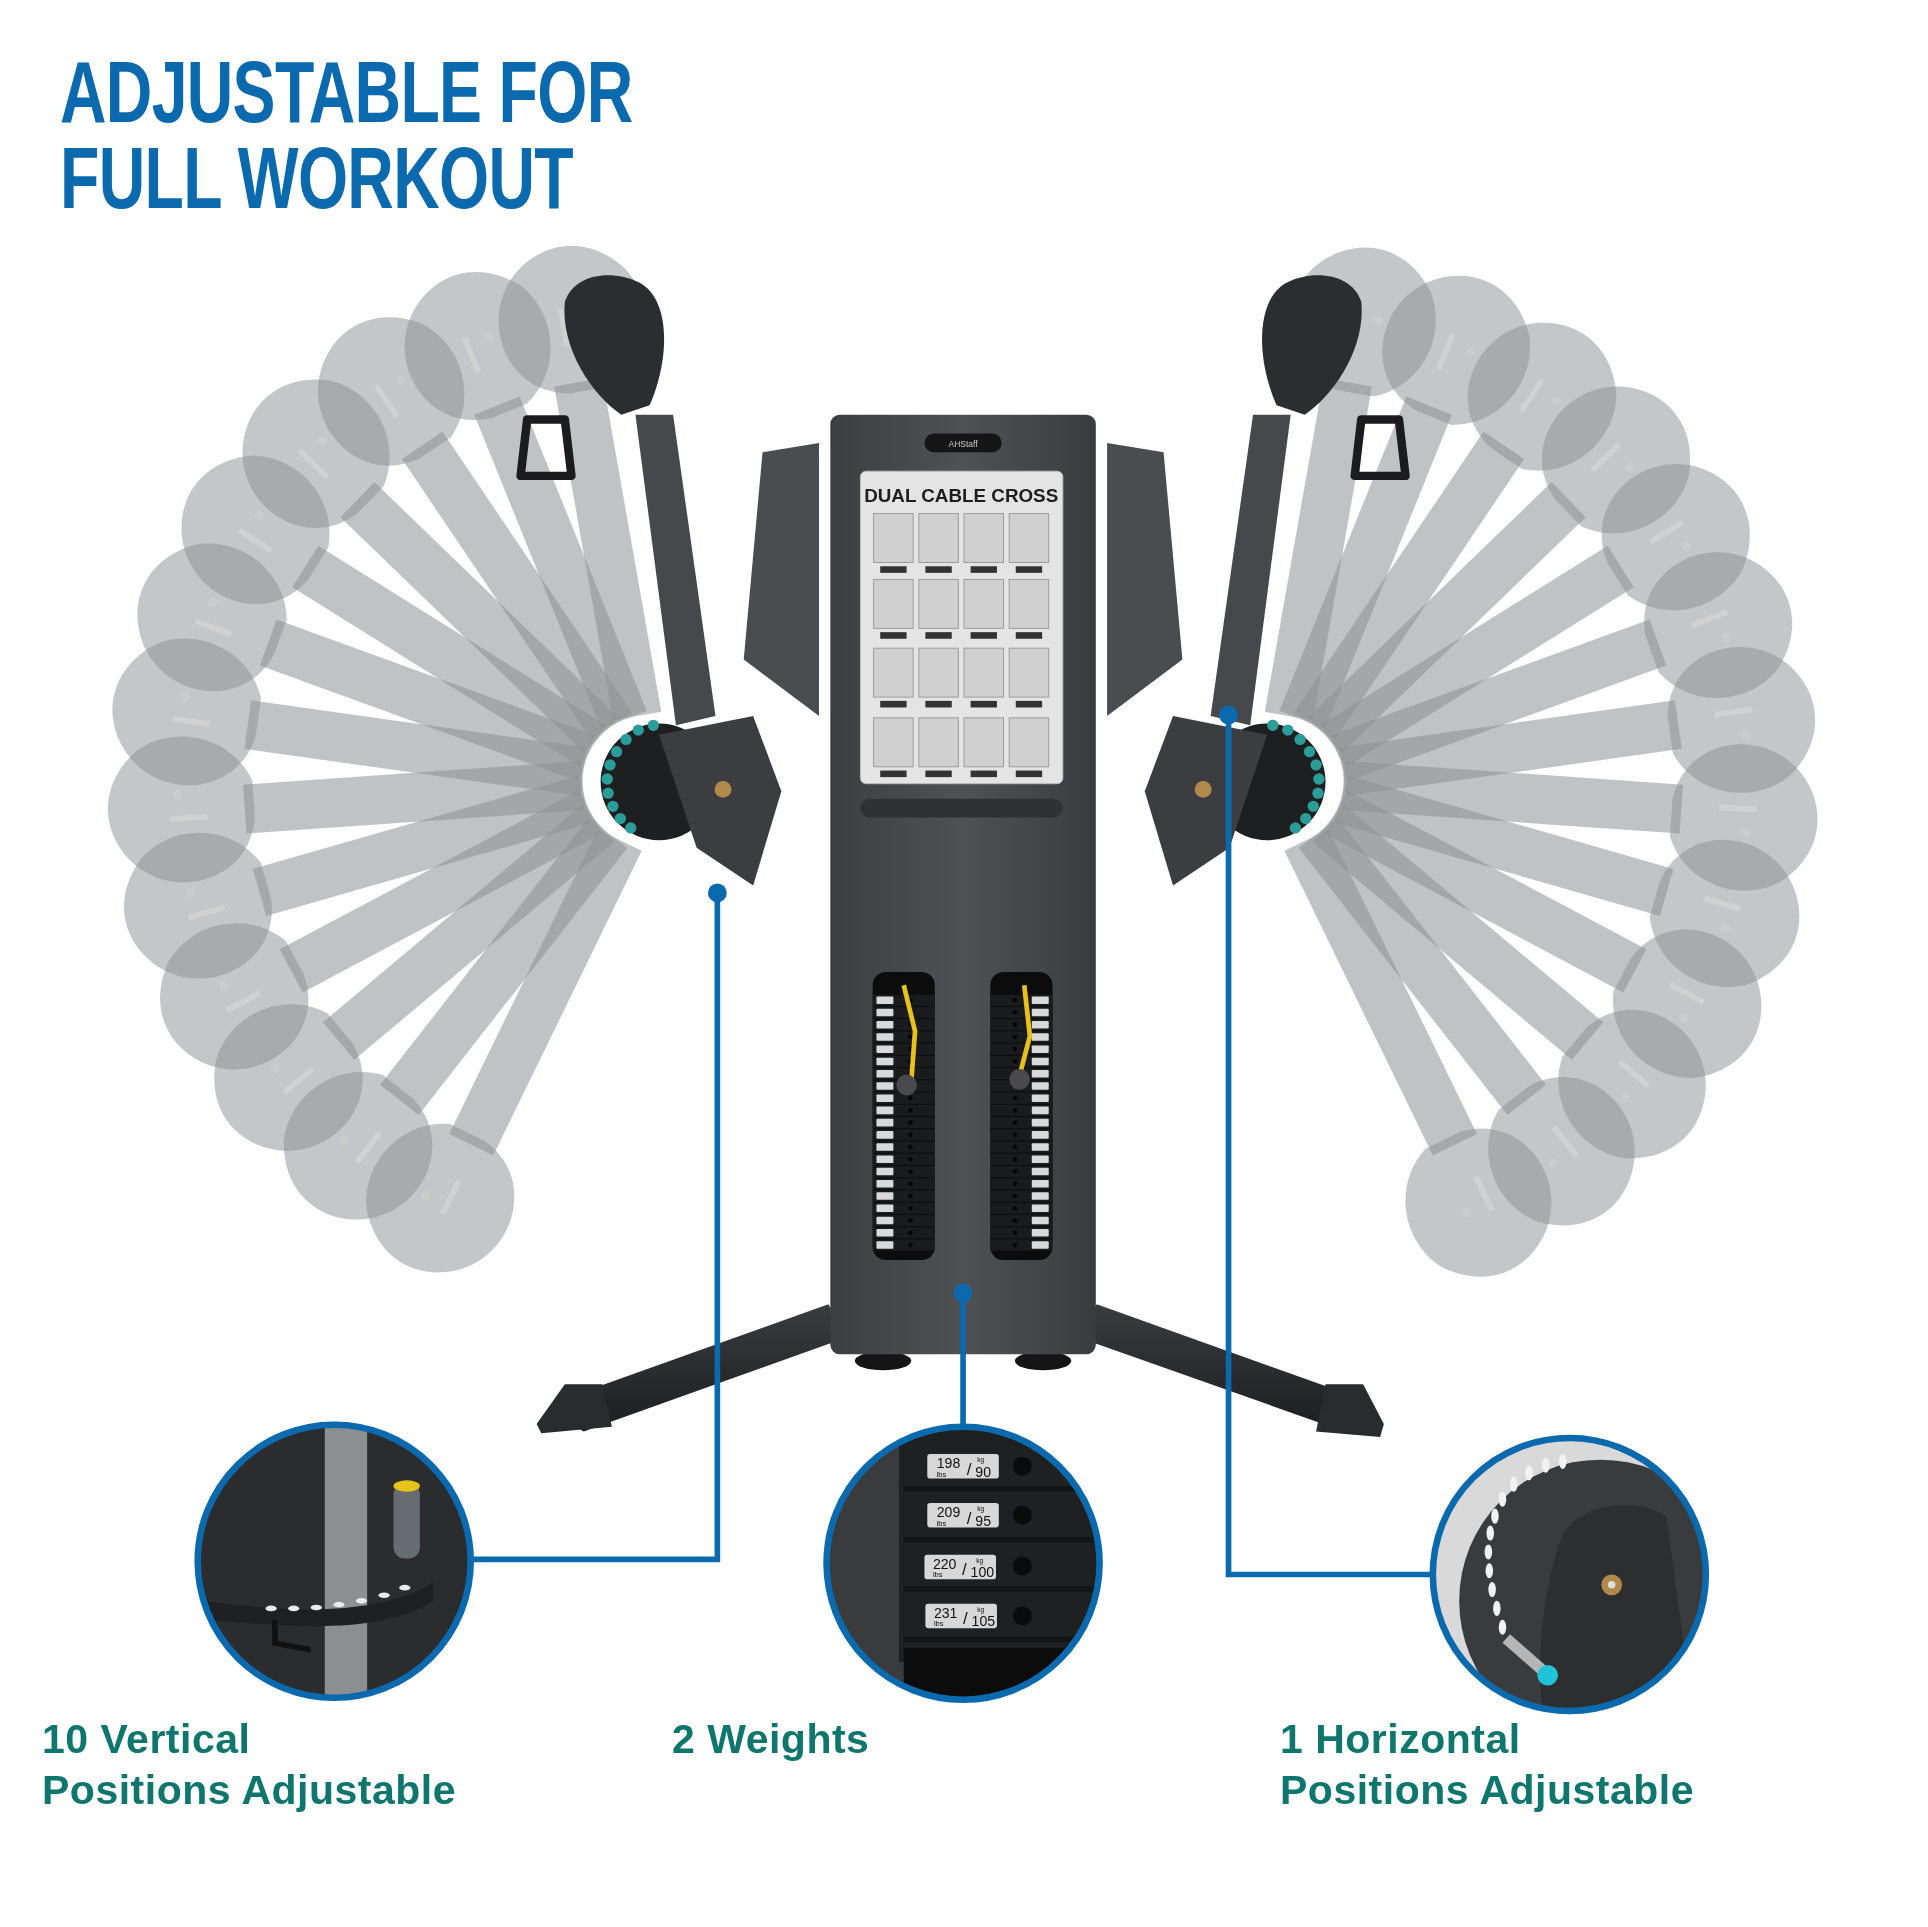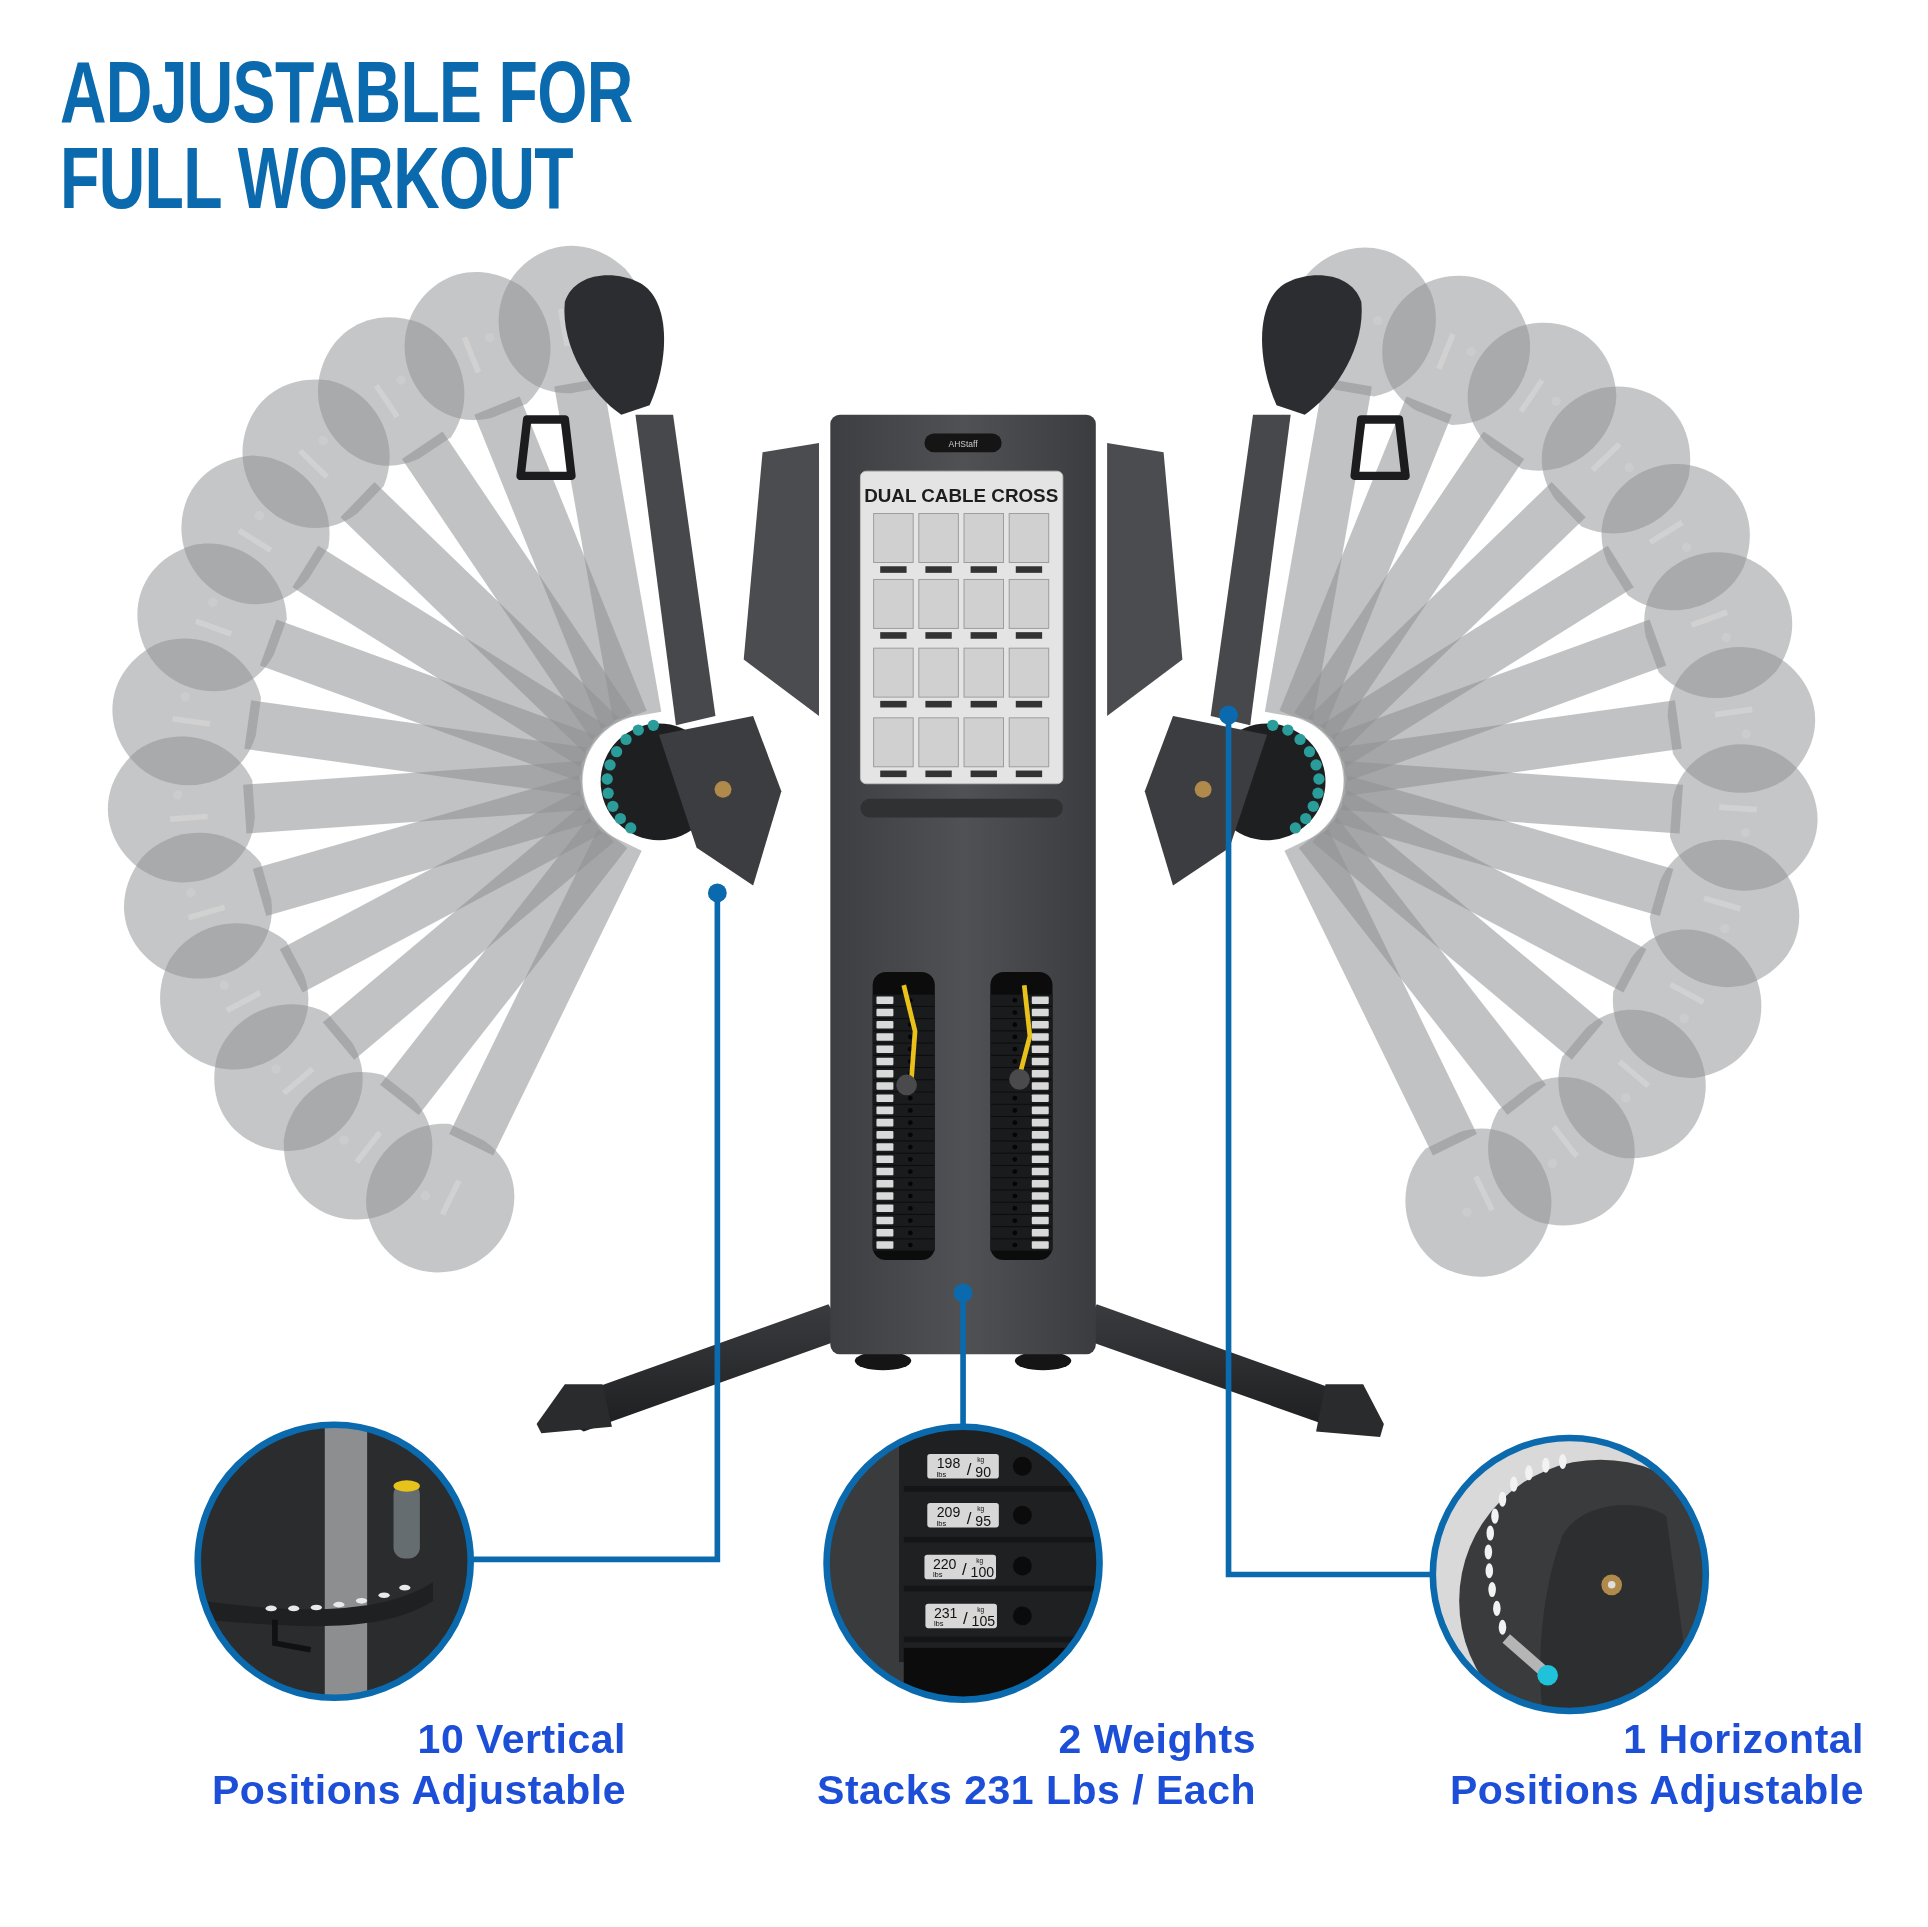--- a/index.html
+++ b/index.html
@@ -4,22 +4,22 @@
 <style>
   html, body { margin: 0; padding: 0; background: #ffffff; }
   body { width: 1928px; height: 1928px; position: relative; overflow: hidden;
          font-family: "Liberation Sans", "DejaVu Sans", sans-serif; }
   .headline { position: absolute; left: 60px; top: 49px; margin: 0;
               color: #0a6aad; font-weight: 700; font-size: 87px; line-height: 86px;
               letter-spacing: -0.9px; transform: scaleX(0.74); transform-origin: left top;
               font-family: "Liberation Sans", sans-serif; }
   .headline span { display: block; white-space: nowrap; }
   .scene { position: absolute; left: 0; top: 0; width: 1928px; height: 1928px; }
-  .caption { position: absolute; top: 1714px; width: 584px; text-align: right;
-             font-weight: 700; font-size: 41px; line-height: 51px; color: #1d4ed8;
+  .caption { position: absolute; top: 1714px; width: 584px; text-align: left;
+             font-weight: 700; font-size: 41px; line-height: 51px; color: #0f766e;
              font-family: "Liberation Sans", sans-serif; letter-spacing: 0.5px; }
   .caption span { display: block; white-space: nowrap; }
   .cap-left { left: 42px; }
   .cap-center { left: 672px; }
   .cap-right { left: 1280px; }
   .panel-title { font-family: "Liberation Sans", sans-serif; font-weight: 700; }
   .weight-lbl { font-family: "Liberation Sans", sans-serif; }
 </style>
 </head>
 <body>
@@ -418,19 +418,18 @@
     <circle cx="1667" cy="1672" r="145" fill="none" stroke="#0a6aad" stroke-width="7"></circle>
   </g>
 </svg>
 
 <div class="caption cap-left">
   <span>10 Vertical</span>
   <span>Positions Adjustable</span>
 </div>
 <div class="caption cap-center">
   <span>2 Weights</span>
-  <span>Stacks 231 Lbs / Each</span>
 </div>
 <div class="caption cap-right">
   <span>1 Horizontal</span>
   <span>Positions Adjustable</span>
 </div>
 
 
 </body></html>

